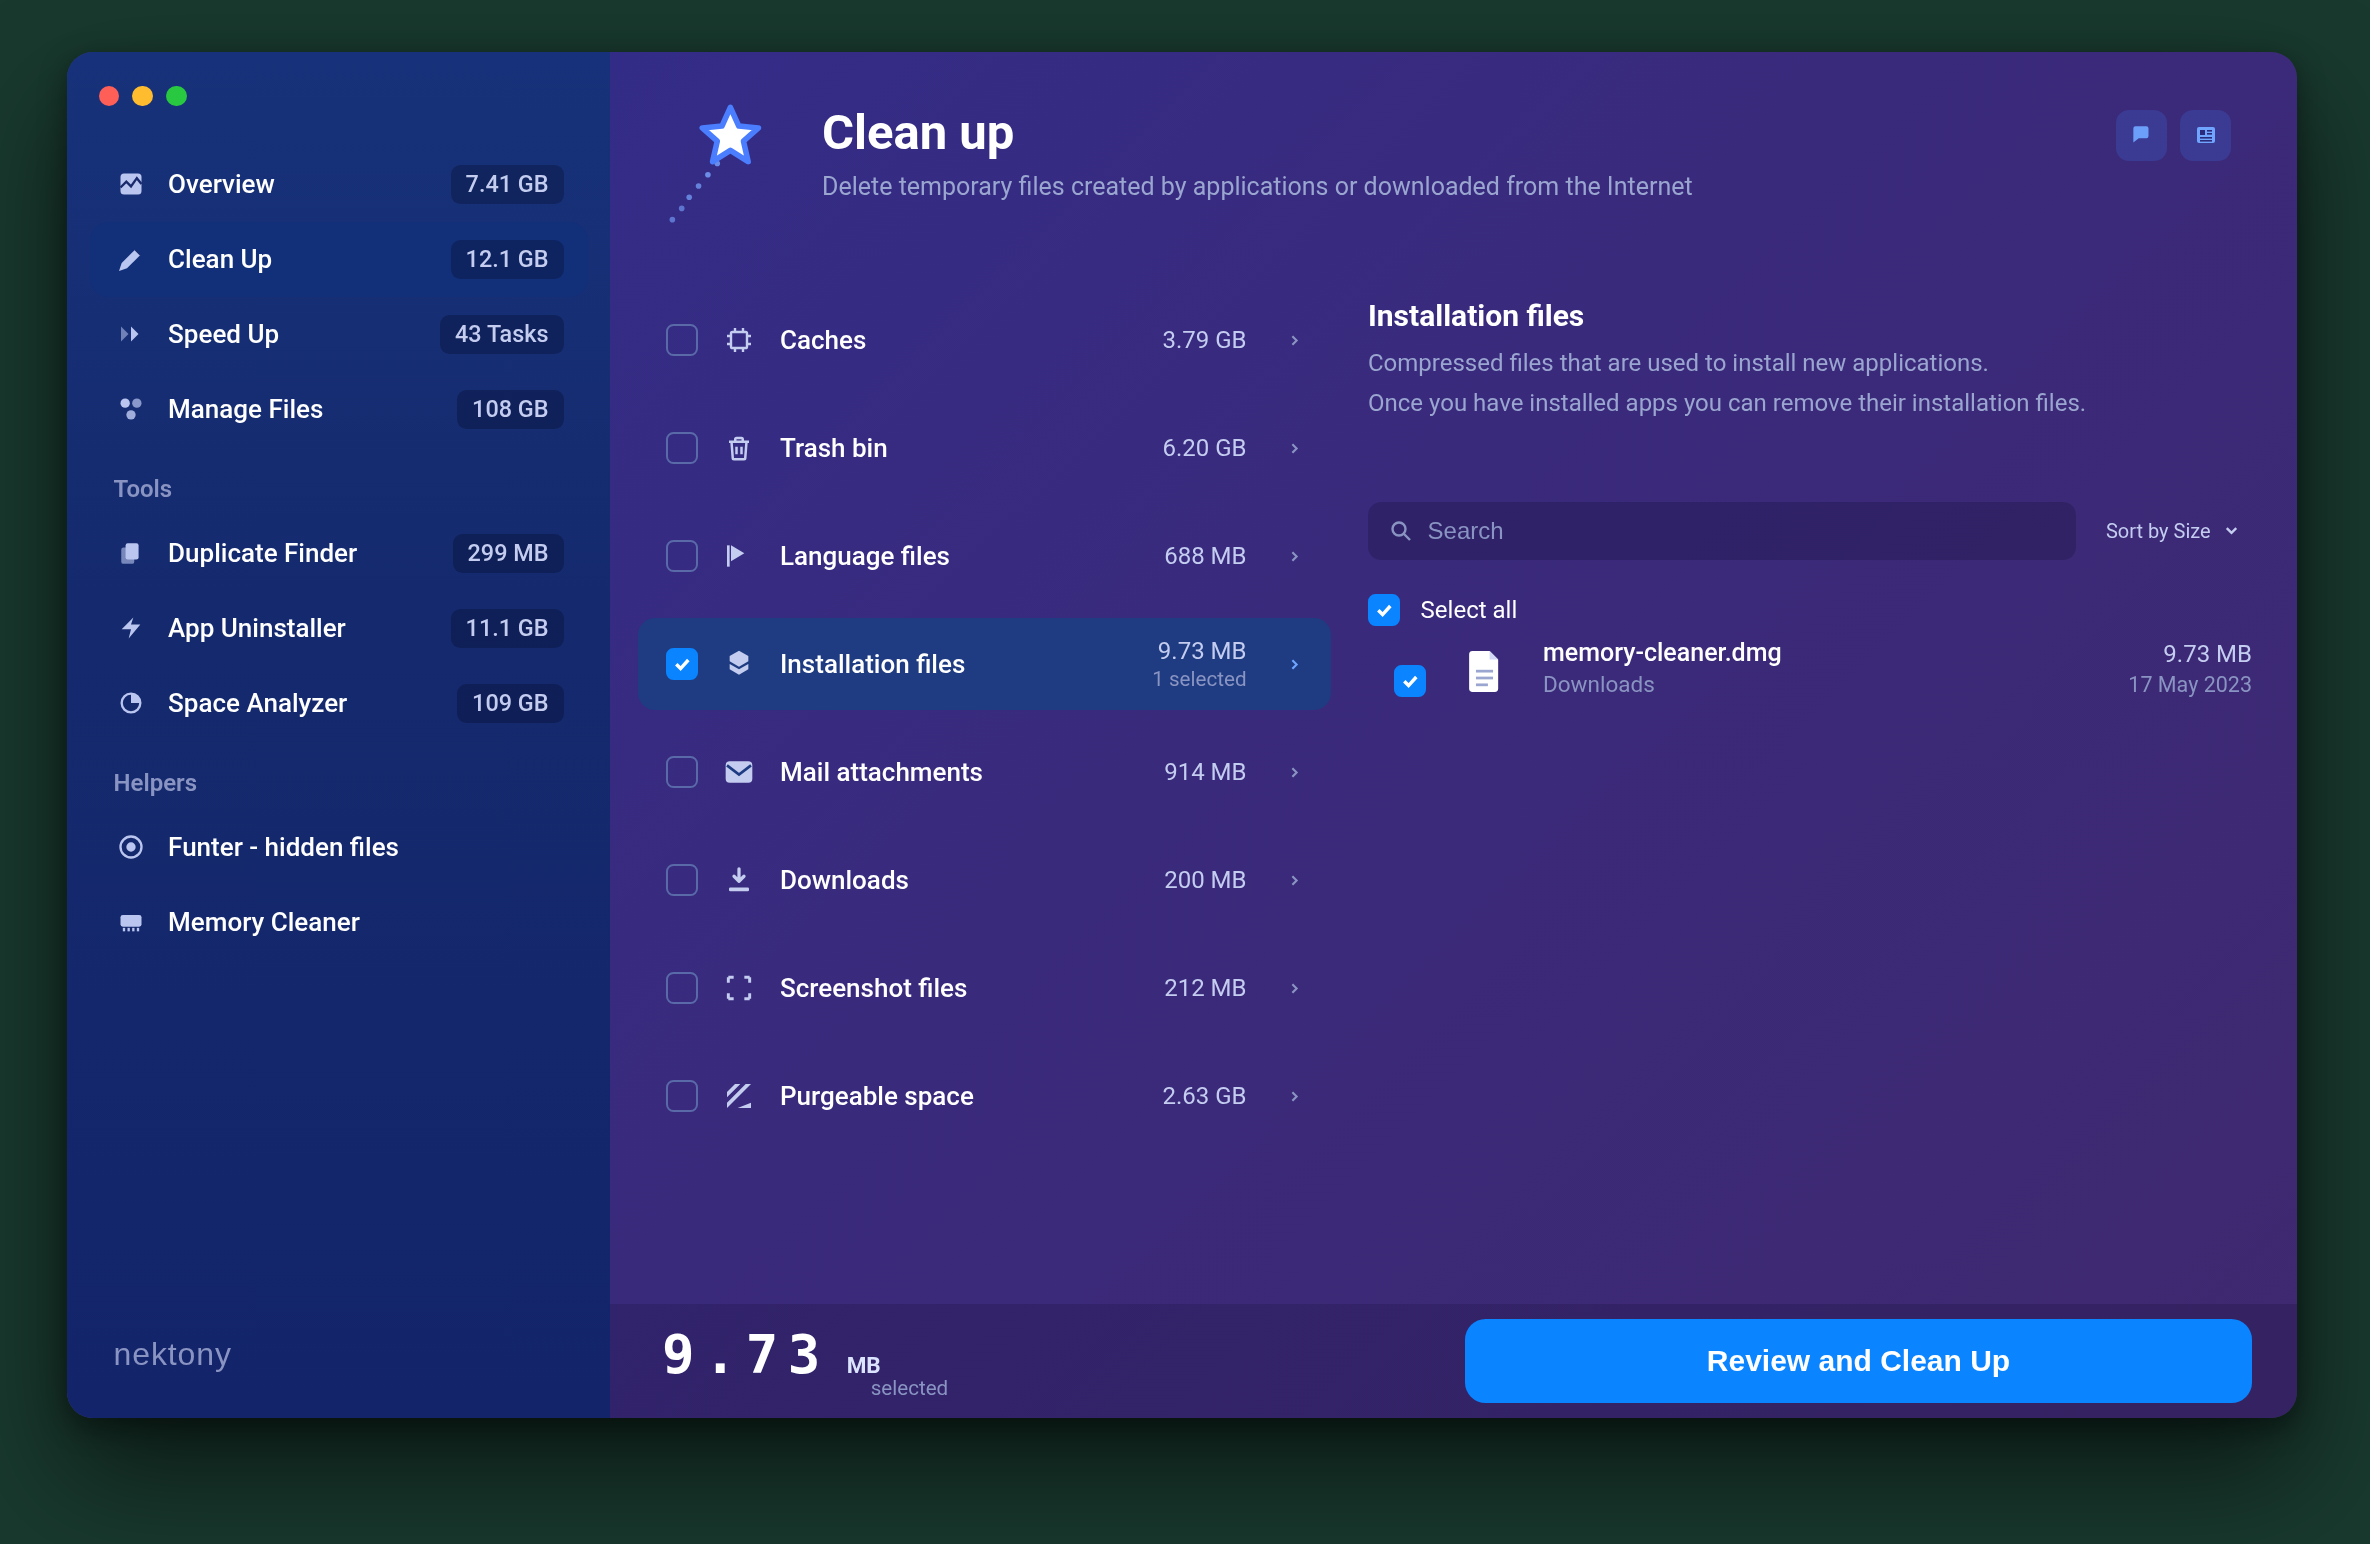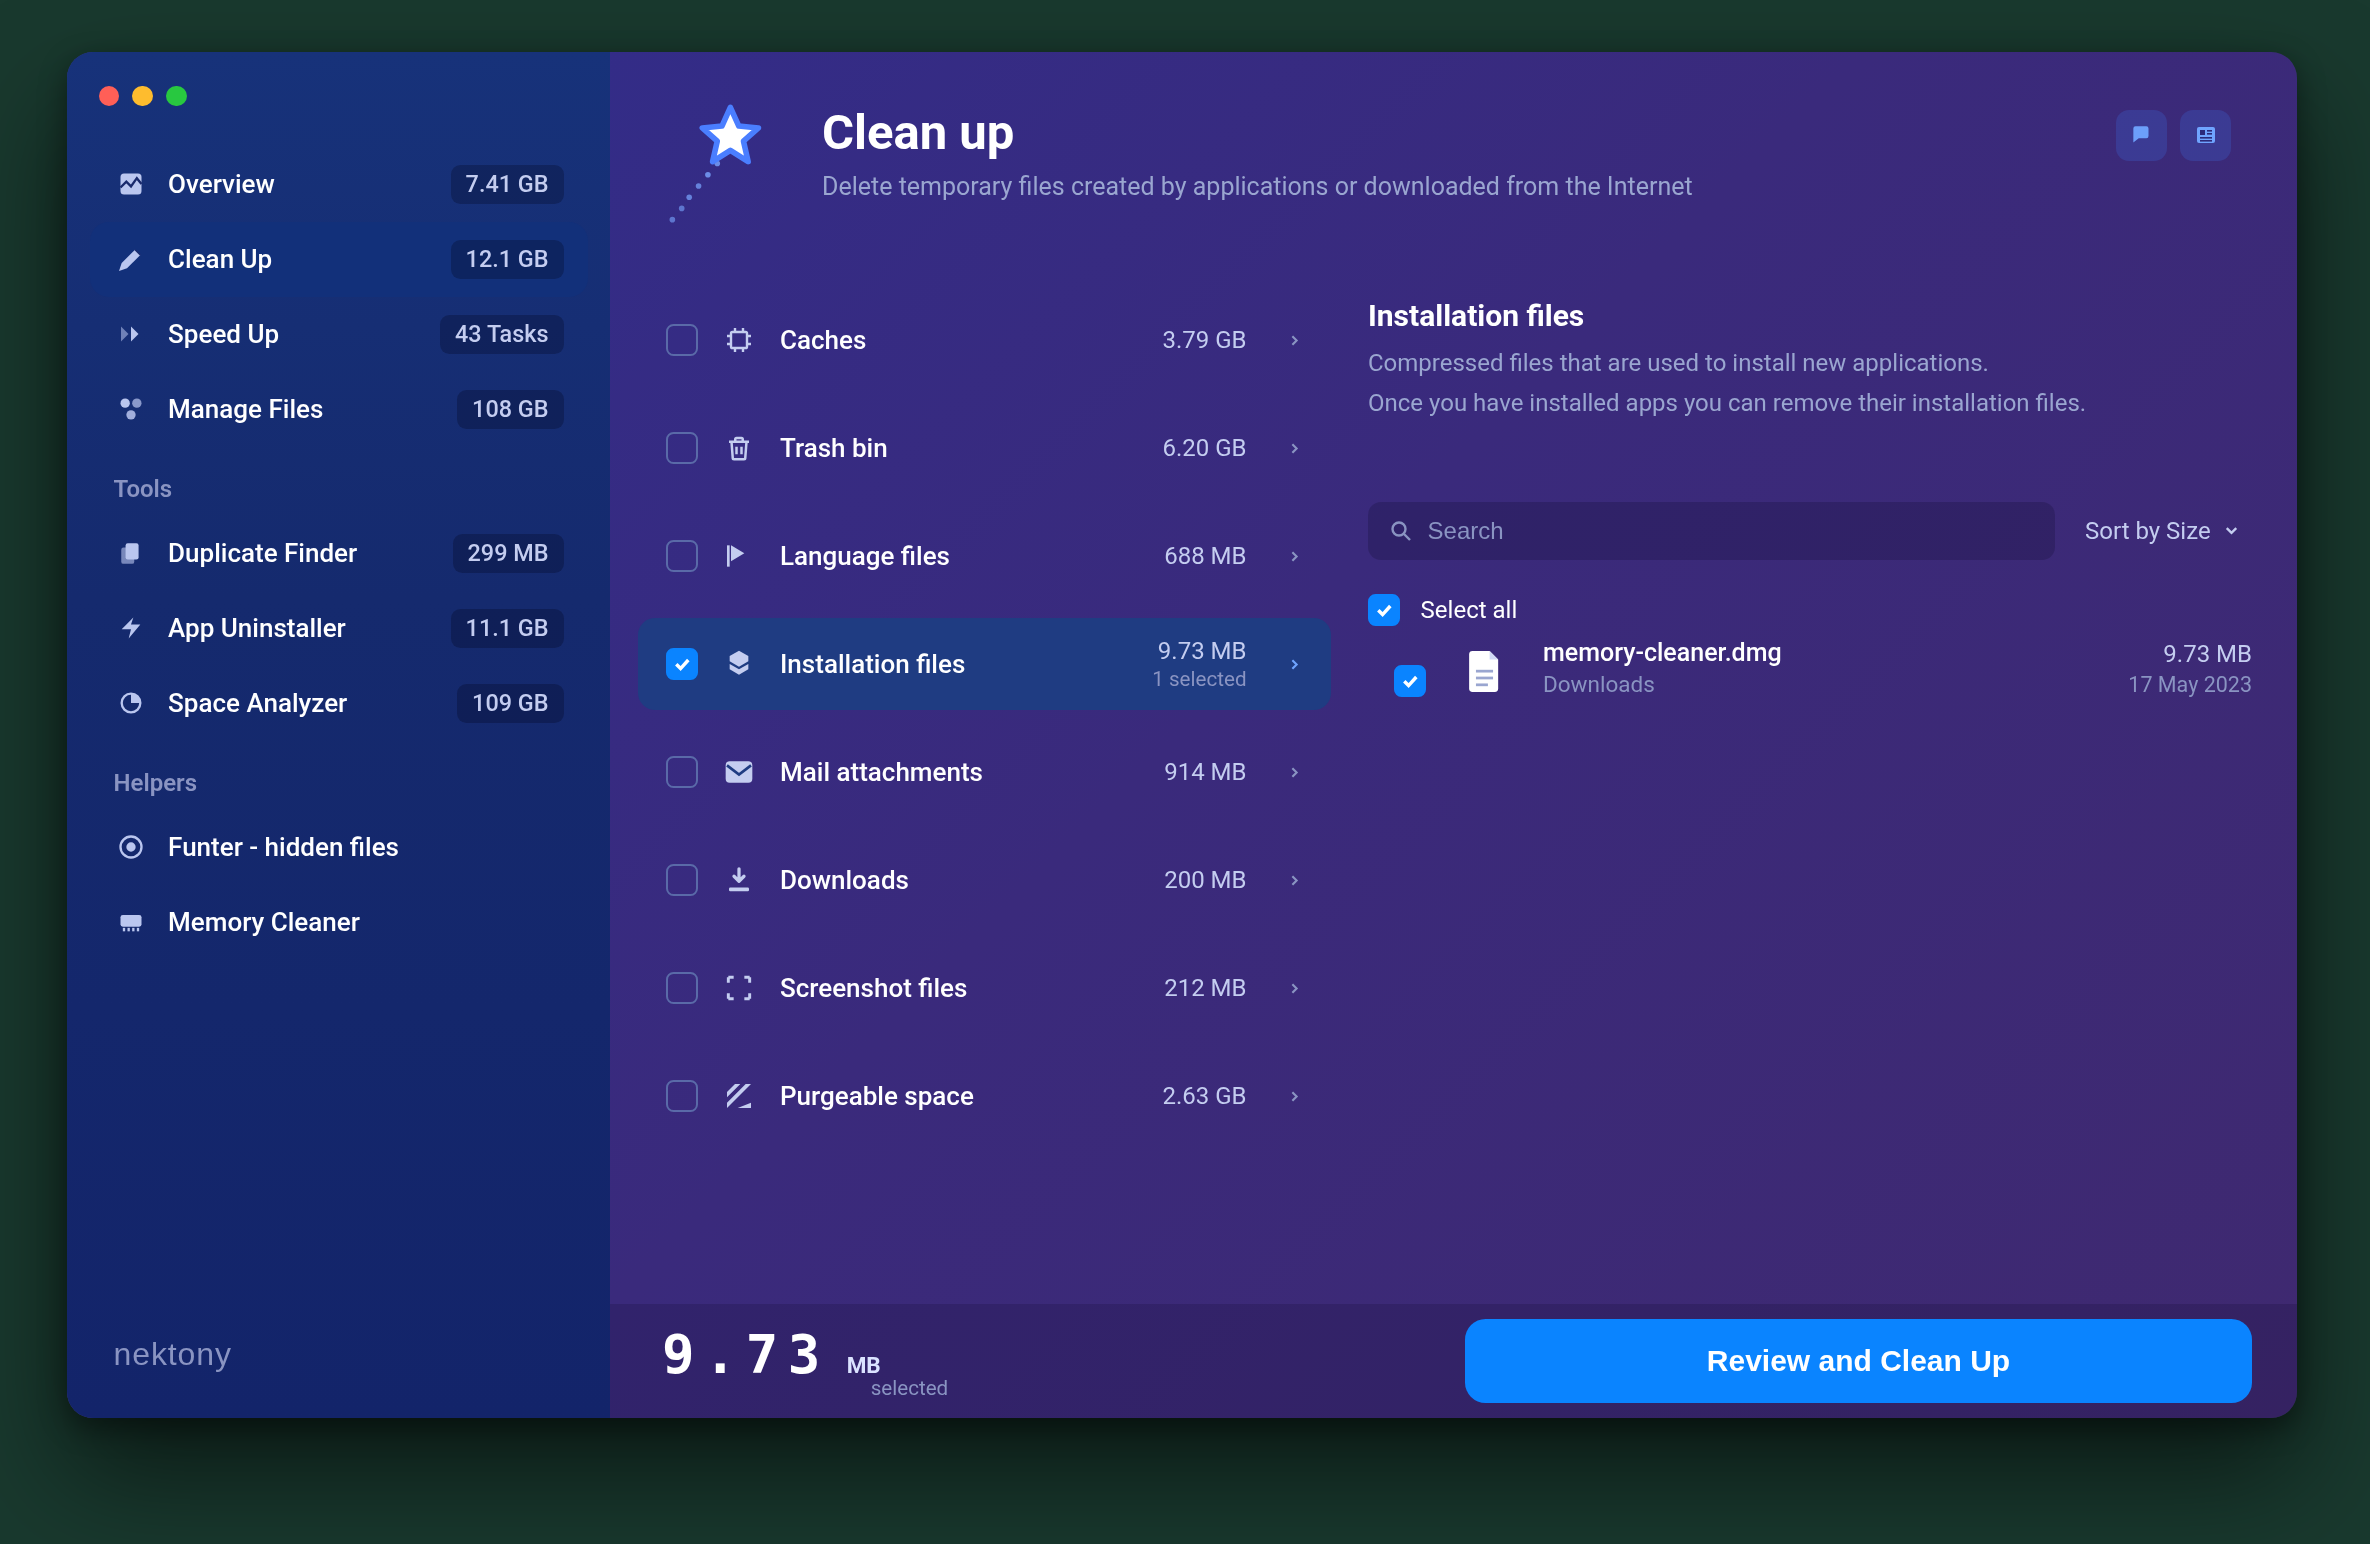--- a/index.html
+++ b/index.html
@@ -118,21 +118,21 @@
     flex: 1; height: 58px; border-radius: 13px; background: rgba(0,0,20,0.18);
     display: flex; align-items: center; padding: 0 20.6px; gap: 13px;
   }
   .search-box input {
     flex: 1; background: transparent; border: 0; outline: 0; color: #fff;
     font-size: 24px;
   }
   .search-box input::placeholder { color: var(--text-muted); }
   .sort {
     display: flex; align-items: center; gap: 11.2px; color: #c4cdf0;
-    font-size: 24px; cursor: pointer; padding: 0 11.2px;
+    font-size: 20px; cursor: pointer; padding: 0 11.2px;
   }
   .select-all {
     display: flex; align-items: center; gap: 20.6px; margin-top: 34px;
     font-size: 24px; color: #fff; cursor: pointer;
   }
   .file-row {
     display: flex; align-items: flex-end; gap: 35px; margin-top: 5px;
     padding: 7.5px 0 7.5px 26px;
   }
   .file-iconwrap {

